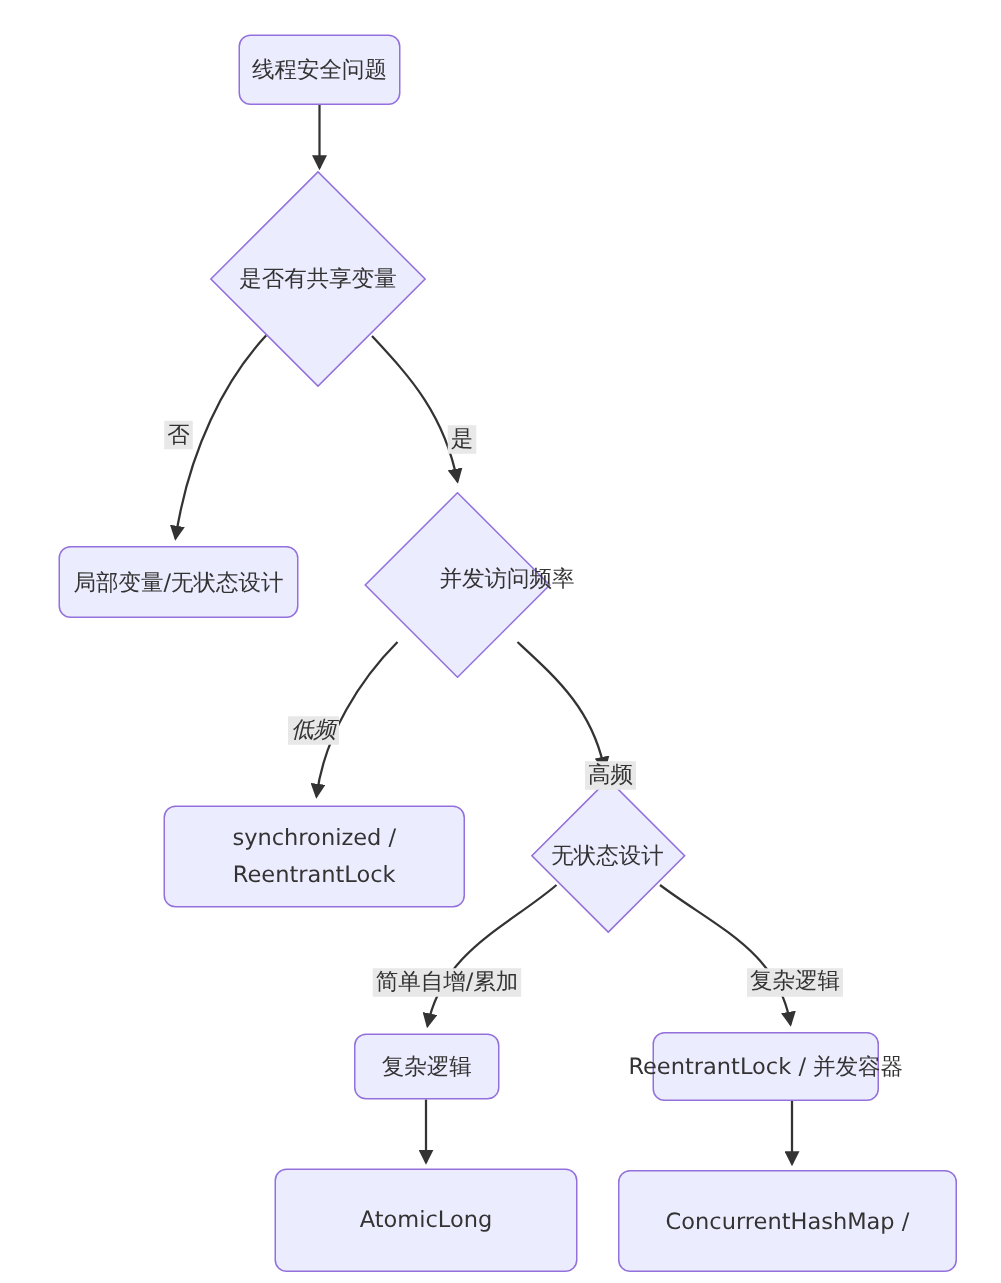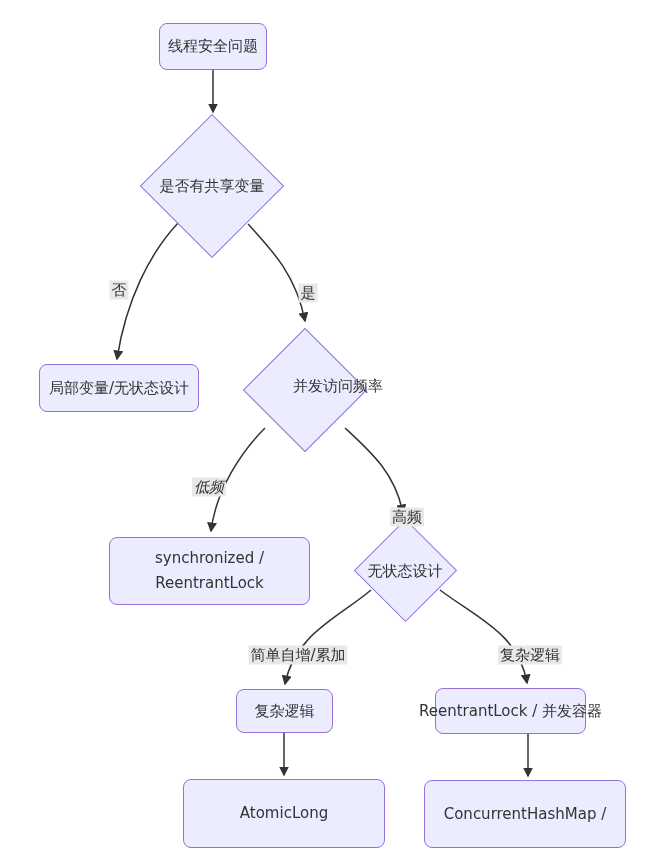--- a/index.html
+++ b/index.html
@@ -101,21 +101,21 @@
   </div>
 
   <div class="node" style="left:435px; top:688px; width:151px; height:46px;">
     <span>ReentrantLock / 并发容器</span>
   </div>
 
   <div class="node" style="left:183px; top:779px; width:202px; height:69px;">
     <div>AtomicLong</div>
   </div>
 
-  <div class="node" style="left:424px; top:780px; width:202px; height:68px;">
+  <div class="node" style="left:412px; top:780px; width:226px; height:68px;">
     <div>ConcurrentHashMap /</div>
   </div>
 
   <div class="diamond" style="left:161px; top:134.5px; width:102px; height:102px;"></div>
   <div class="diamond-label" style="left:212px; top:186px;">是否有共享变量</div>
 
   <div class="diamond" style="left:261px; top:346px; width:88px; height:88px;"></div>
   <div class="diamond-label" style="left:305px; top:386px;margin-left:33px;">并发访问频率</div>
 
   <div class="diamond" style="left:368.5px; top:534px; width:73px; height:73px;"></div>

